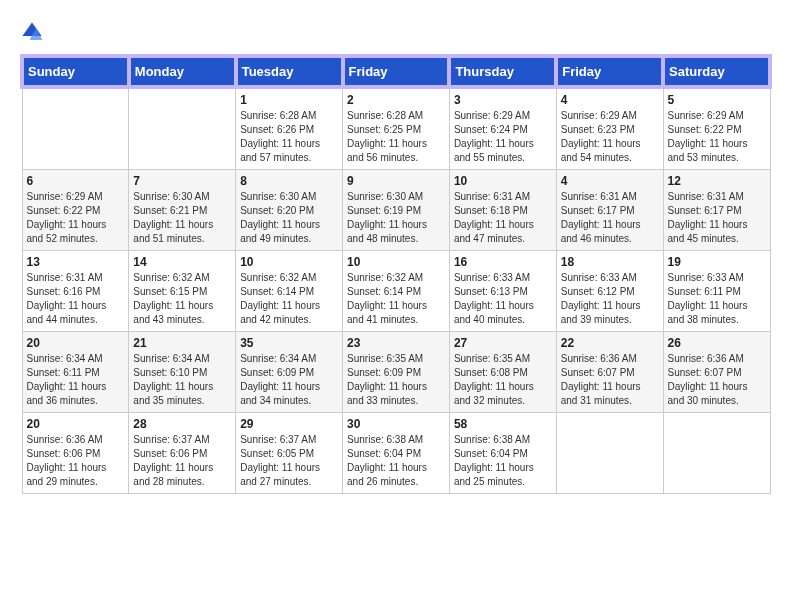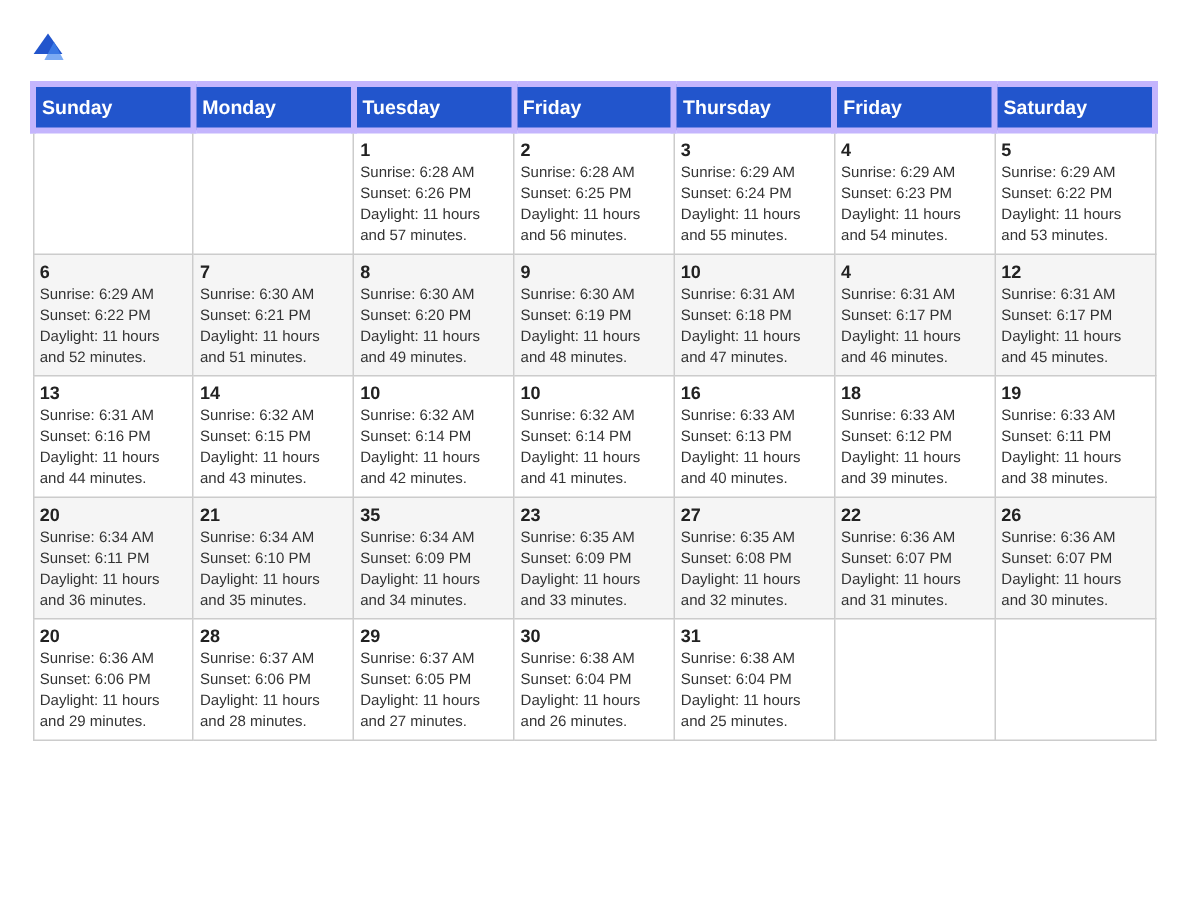--- a/index.html
+++ b/index.html
@@ -311,21 +311,21 @@
 Sunset: 6:05 PM
 Daylight: 11 hours and 27 minutes.</div>
         </td>
         <td>
           <span class="day-number">30</span>
           <div class="day-info" style="white-space: pre-line;">Sunrise: 6:38 AM
 Sunset: 6:04 PM
 Daylight: 11 hours and 26 minutes.</div>
         </td>
         <td>
-          <span class="day-number">31</span>
+          <span class="day-number">58</span>
           <div class="day-info" style="white-space: pre-line;">Sunrise: 6:38 AM
 Sunset: 6:04 PM
 Daylight: 11 hours and 25 minutes.</div>
         </td>
         <td class="empty-cell"></td>
         <td class="empty-cell"></td>
       </tr>
     </tbody>
 </table>
 

